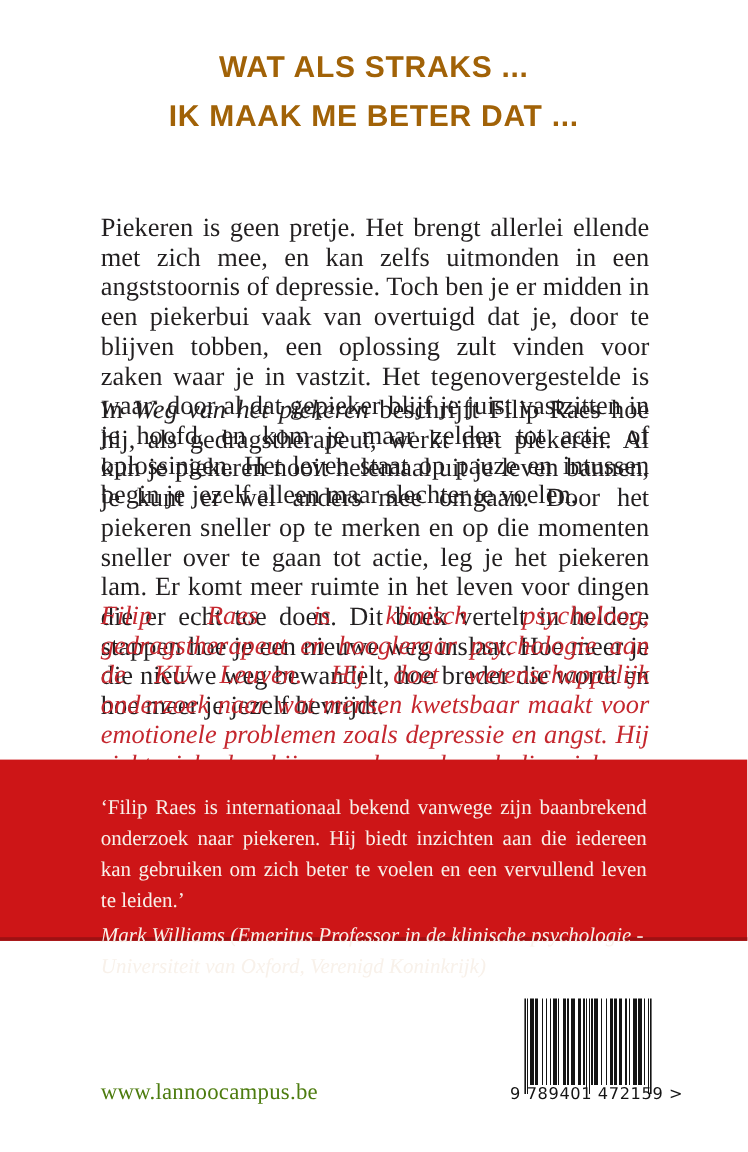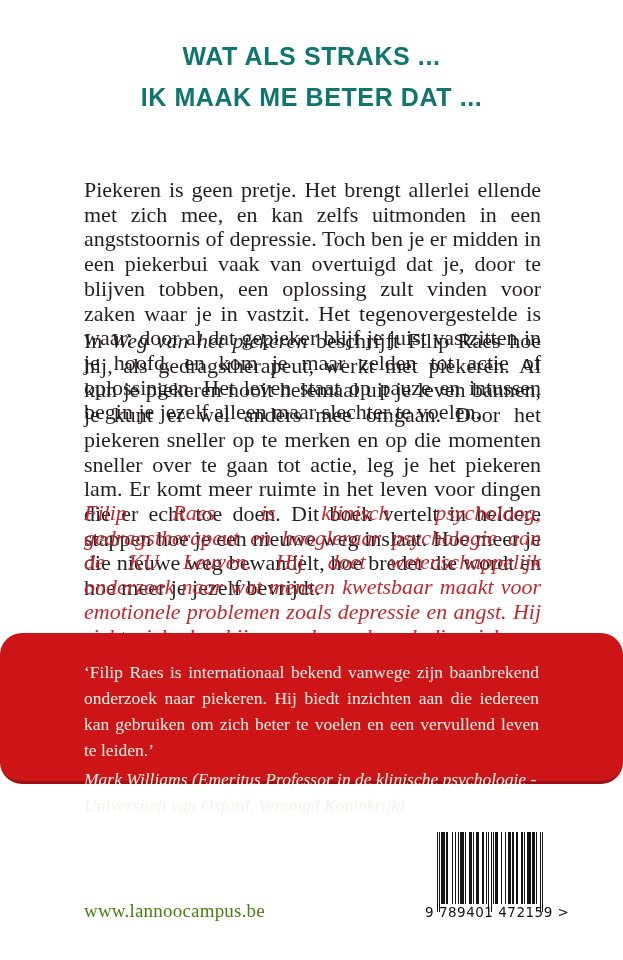--- a/index.html
+++ b/index.html
@@ -38,21 +38,20 @@
     font-style: italic;
   }
   .band {
     position: absolute;
     top: 633px; left: 0;
     width: 100%;
     height: 151px;
     box-sizing: border-box;
     padding: 26px 84px 0 84px;
     border-bottom: 3px solid #9e1113;
-    border-radius: 22px;
   }
   .quote {
     margin: 0 0 3px 0;
     font-size: 17.5px;
     line-height: 26px;
     text-align: justify;
   }
   .attribution {
     margin: 0;
     font-style: italic;
@@ -87,21 +86,21 @@
     color: #141414;
     letter-spacing: 0.5px;
     white-space: nowrap;
   }
 </style>
 </head>
 <body>
 
 <div class="cover">
 
-  <header class="headline" style="color: #0f766e;">
+  <header class="headline" style="color: #a16207;">
     <div>WAT ALS STRAKS ...</div>
     <div>IK MAAK ME BETER DAT ...</div>
   </header>
 
   <p class="body-para para1">Piekeren is geen pretje. Het brengt allerlei ellende met zich mee, en kan zelfs uitmonden in een angststoornis of depressie. Toch ben je er midden in een piekerbui vaak van overtuigd dat je, door te blijven tobben, een oplossing zult vinden voor zaken waar je in vastzit. Het tegenovergestelde is waar: door al dat gepieker blijf je juist vastzitten in je hoofd, en kom je maar zelden tot actie of oplossingen. Het leven staat op pauze en intussen begin je jezelf alleen maar slechter te voelen.</p>
 
   <p class="body-para para2"><span>In </span><em>Weg van het piekeren</em><span> beschrijft Filip Raes hoe hij, als gedragstherapeut, werkt met piekeren. Al kun je piekeren nooit helemaal uit je leven bannen, je kunt er wel anders mee omgaan. Door het piekeren sneller op te merken en op die momenten sneller over te gaan tot actie, leg je het piekeren lam. Er komt meer ruimte in het leven voor dingen die er echt toe doen. Dit boek vertelt in heldere stappen hoe je een nieuwe weg inslaat. Hoe meer je die nieuwe weg bewandelt, hoe breder die wordt en hoe meer je jezelf bevrijdt.</span></p>
 
   <p class="bio" style="color: rgb(197, 39, 46);">Filip Raes is klinisch psycholoog, gedragstherapeut en hoogleraar psychologie aan de KU Leuven. Hij doet wetenschappelijk onderzoek naar wat mensen kwetsbaar maakt voor emotionele problemen zoals depressie en angst. Hij richt zich daarbij vooral op de rol die piekeren speelt. Hij is een gewaardeerd opiniemaker en veelgevraagd spreker in Vlaanderen en Nederland.</p>
 

